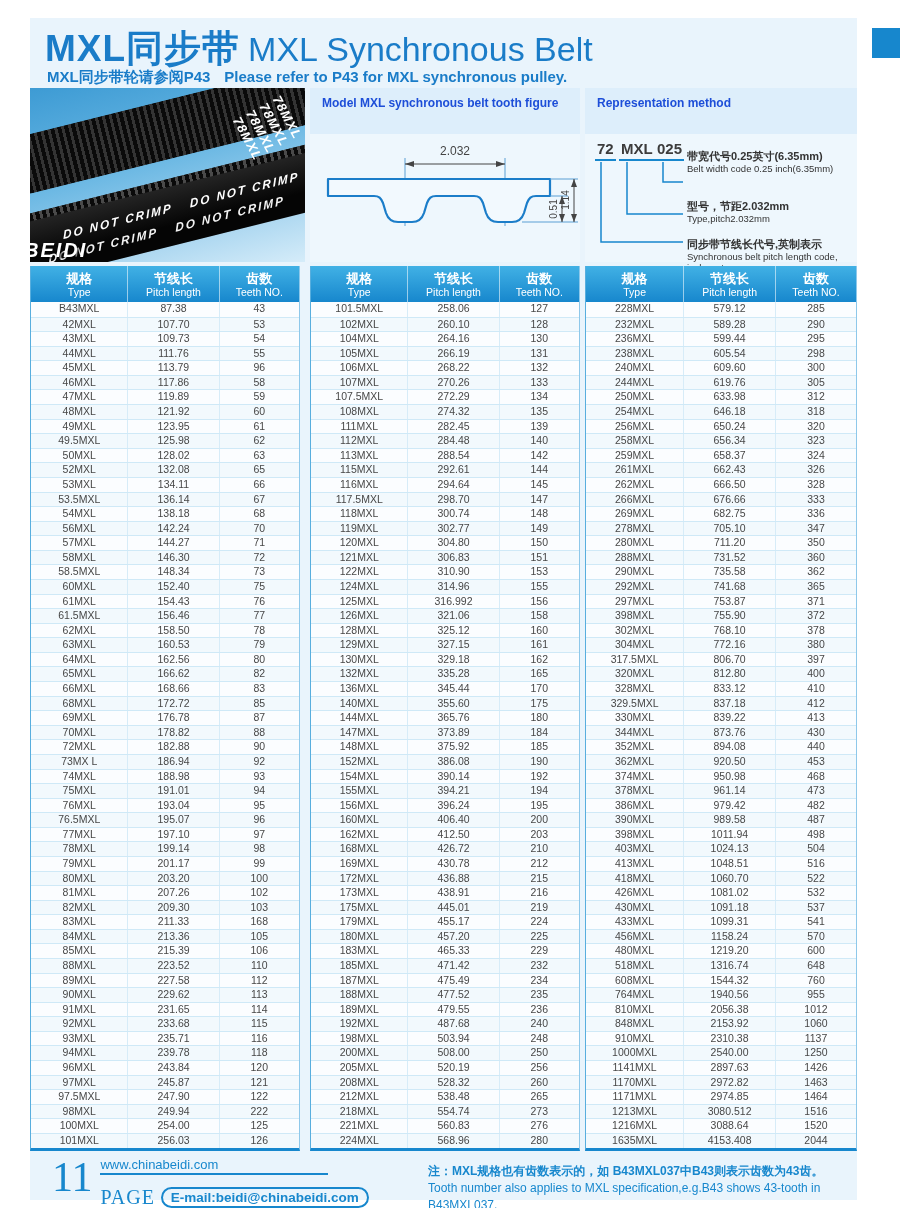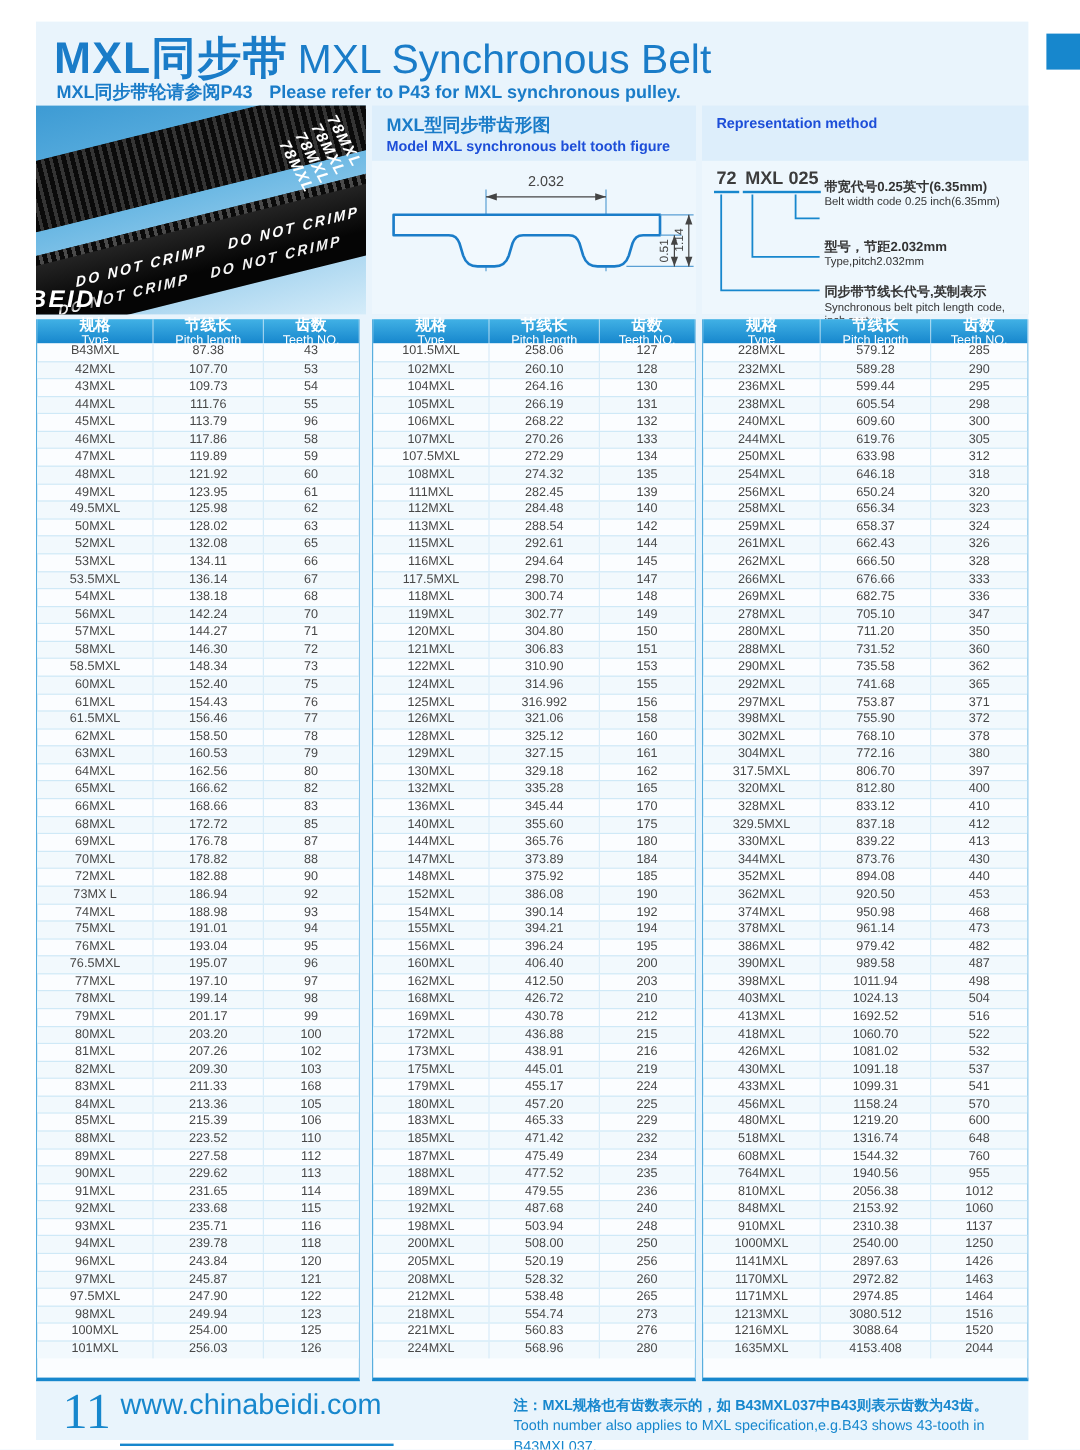--- a/index.html
+++ b/index.html
@@ -47,37 +47,37 @@
   .repr-label{position:absolute;left:102px;width:166px;color:#333;}
   .repr-label .lzh{font-size:11px;font-weight:700;line-height:13px;}
   .repr-label .len{font-size:9.5px;line-height:11px;}
   
   .dtable{top:266px;height:885px;box-sizing:border-box;background:#fbfdff;
           border-left:1.5px solid #58aede;border-right:1.5px solid #8ec8ea;
           border-bottom:3px solid #1787cd;}
   .t1{left:30px;width:270px;}
   .t2{left:310px;width:270px;}
   .t3{left:585px;width:272px;}
-  .thead{height:20px;display:flex;background:linear-gradient(180deg,#41b1e5,#1787cd);color:#fff;text-align:center;}
+  .thead{height:36px;display:flex;background:linear-gradient(180deg,#41b1e5,#1787cd);color:#fff;text-align:center;}
   .hcell{display:flex;flex-direction:column;justify-content:center;box-sizing:border-box;}
   .hcell+.hcell{border-left:1px solid rgba(255,255,255,.55);}
   .h-zh{font-size:13px;font-weight:700;line-height:15px;}
   .h-en{font-size:10.5px;line-height:12px;}
   .c0{width:36%;}.c1{width:34%;}.c2{width:30%;}
   .tbody{height:784px;}
   .trow{display:flex;height:14.58px;box-sizing:border-box;}
   .trow:nth-child(even){background:#f2f9fd;}
   .trow+.trow{border-top:1px solid #cfe9f7;}
   .tcell{box-sizing:border-box;text-align:center;font-size:10.5px;line-height:13.5px;color:#474747;}
   .tcell+.tcell{border-left:1px solid #d7ecf8;}
   
   .footer-left{left:52px;top:1157px;display:flex;color:#1787cd;}
   .pagenum{font-family:"Liberation Serif",serif;font-size:42px;line-height:40px;font-weight:400;}
   .fl-col{margin-left:8px;}
-  .site{font-size:24px;font-weight:400;border-bottom:2px solid #1787cd;padding-bottom:18px;width:228px;}
+  .site{font-size:13px;font-weight:400;border-bottom:2px solid #1787cd;padding-bottom:1px;width:228px;}
   .fl-row2{display:flex;align-items:center;margin-top:11px;}
   .pageword{font-family:"Liberation Serif",serif;font-size:20px;letter-spacing:1px;}
   .email-pill{margin-left:6px;border:2px solid #1787cd;border-radius:12px;padding:0 8px;
               font-size:13.5px;line-height:17px;font-weight:700;}
   .note{left:428px;top:1163px;color:#1787cd;width:420px;}
   .note .n-zh{font-size:12px;font-weight:700;line-height:17px;}
   .note .n-en{font-size:12px;font-weight:400;line-height:17px;}
   svg text{font-family:"Liberation Sans",sans-serif;}
 </style>
 </head>
@@ -108,21 +108,20 @@
     <span>78MXL</span>
     <span>78MXL</span>
     <span>78MXL</span>
     <span>78MXL</span>
   </div>
   <div class="brand">BEIDI</div>
 </div>
 
 <div class="abs subpanel diagram">
   <div class="sp-head">
-    <div class="sp-zh">MXL型同步带齿形图</div>
     <div class="sp-en">Model MXL synchronous belt tooth figure</div>
   </div>
   <div class="sp-body">
     <svg width="270" height="128" viewBox="0 0 270 128">
 
       <line x1="95" y1="24" x2="95" y2="92" stroke="#5a9fd4" stroke-width="1"></line>
       <line x1="195" y1="24" x2="195" y2="92" stroke="#5a9fd4" stroke-width="1"></line>
 
       <line x1="95" y1="30" x2="195" y2="30" stroke="#444" stroke-width="1"></line>
       <polygon points="95,30 104,27 104,33" fill="#444"></polygon>
@@ -463,21 +462,21 @@
         <div class="tcell c2">121</div>
       </div>
       <div class="trow">
         <div class="tcell c0">97.5MXL</div>
         <div class="tcell c1">247.90</div>
         <div class="tcell c2">122</div>
       </div>
       <div class="trow">
         <div class="tcell c0">98MXL</div>
         <div class="tcell c1">249.94</div>
-        <div class="tcell c2">123</div>
+        <div class="tcell c2">222</div>
       </div>
       <div class="trow">
         <div class="tcell c0">100MXL</div>
         <div class="tcell c1">254.00</div>
         <div class="tcell c2">125</div>
       </div>
       <div class="trow">
         <div class="tcell c0">101MXL</div>
         <div class="tcell c1">256.03</div>
         <div class="tcell c2">126</div>
@@ -995,21 +994,21 @@
         <div class="tcell c1">1011.94</div>
         <div class="tcell c2">498</div>
       </div>
       <div class="trow">
         <div class="tcell c0">403MXL</div>
         <div class="tcell c1">1024.13</div>
         <div class="tcell c2">504</div>
       </div>
       <div class="trow">
         <div class="tcell c0">413MXL</div>
-        <div class="tcell c1">1692.52</div>
+        <div class="tcell c1">1048.51</div>
         <div class="tcell c2">516</div>
       </div>
       <div class="trow">
         <div class="tcell c0">418MXL</div>
         <div class="tcell c1">1060.70</div>
         <div class="tcell c2">522</div>
       </div>
       <div class="trow">
         <div class="tcell c0">426MXL</div>
         <div class="tcell c1">1081.02</div>

